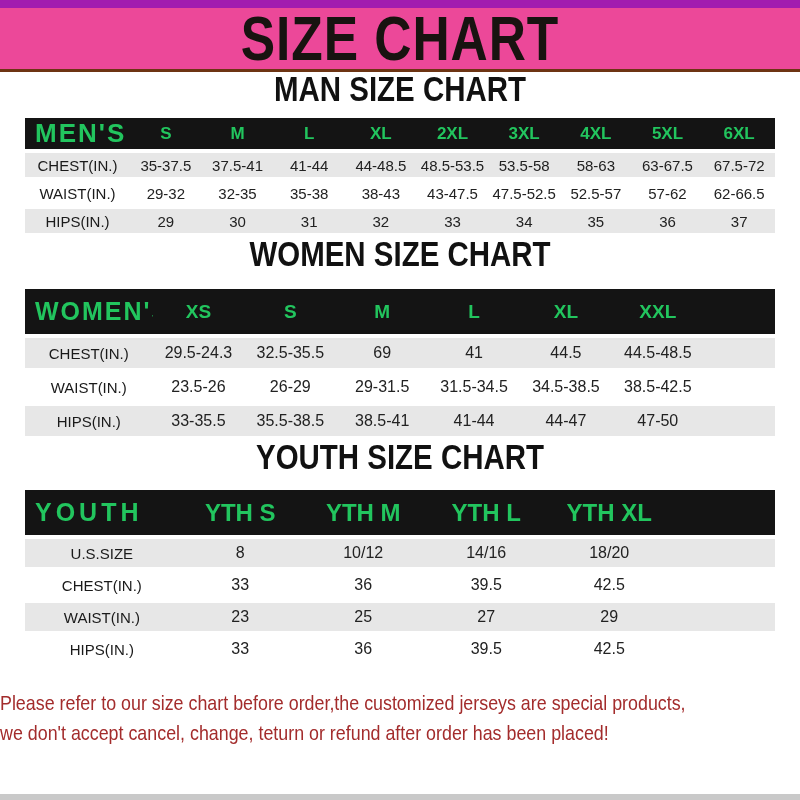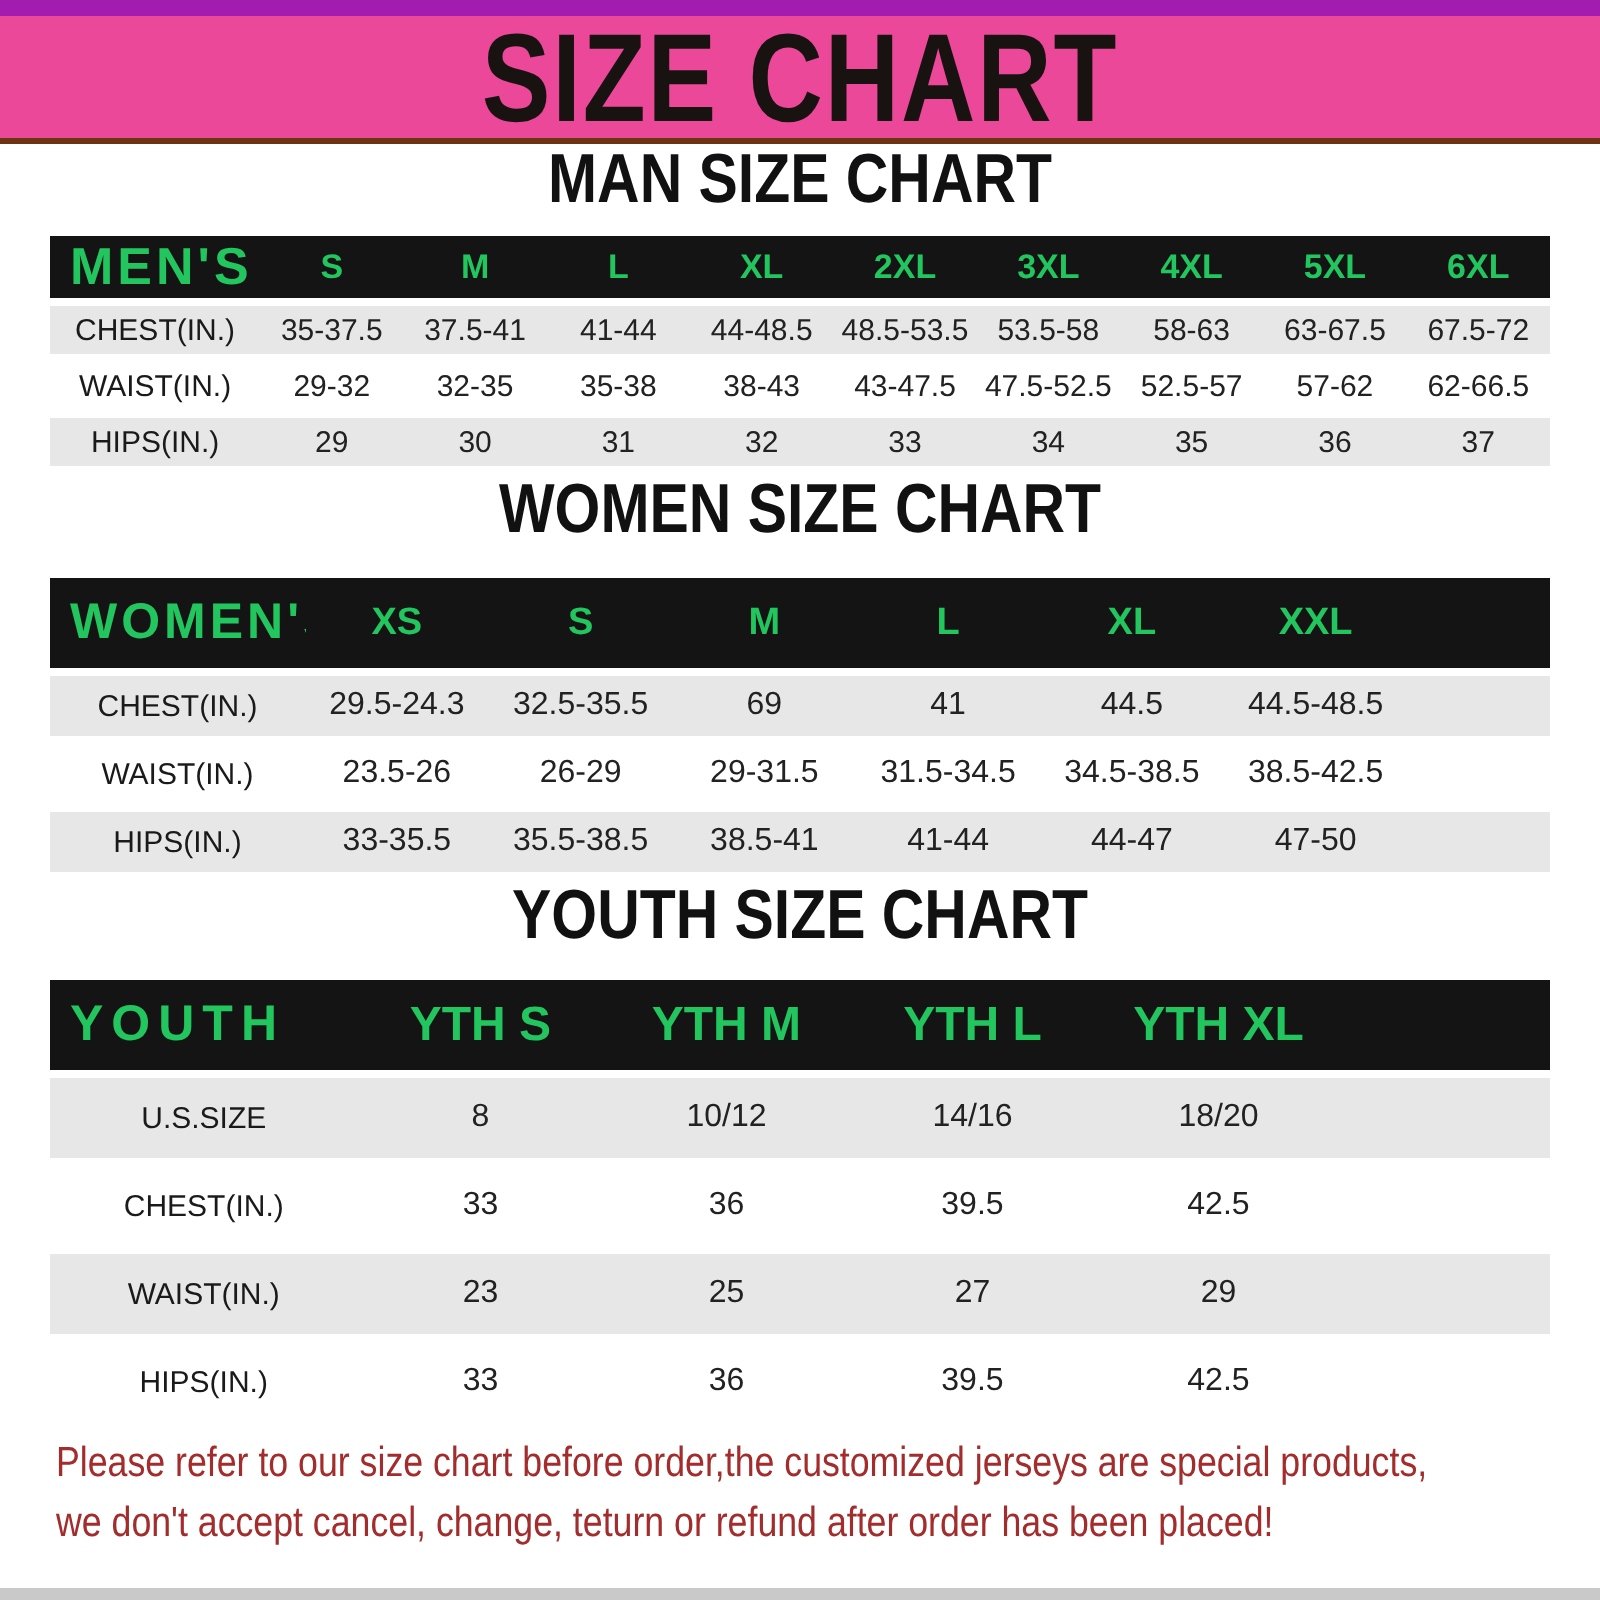--- a/index.html
+++ b/index.html
@@ -90,25 +90,25 @@
   .t-women thead th.rowlabel { font-size: 25px; }
   .t-women tbody td { height: 30px; font-size: 16px; }
   .t-women tbody td.rowlabel { font-size: 15px; }
 
   
   .t-youth col.c-label  { width: 20.5%; }
   .t-youth col.c-data   { width: 16.4%; }
   .t-youth col.c-spacer { width: 13.9%; }
   .t-youth thead th { height: 45px; font-size: 24px; }
   .t-youth thead th.rowlabel { font-size: 25px; letter-spacing: 4px; }
-  .t-youth tbody td { height: 40px; font-size: 16px; }
+  .t-youth tbody td { height: 28px; font-size: 16px; }
   .t-youth tbody td.rowlabel { font-size: 15px; }
 
   
-  .footer { margin-top: 2px; padding-left: 28px; }
+  .footer { margin-top: 21px; }
   .footer p {
     margin: 0;
     font-size: 21px; line-height: 30px;
     color: #a32c2c; font-weight: 400;
     transform: scaleX(0.85);
     transform-origin: left center;
     white-space: nowrap;
   }
 
   .bottom-strip {

